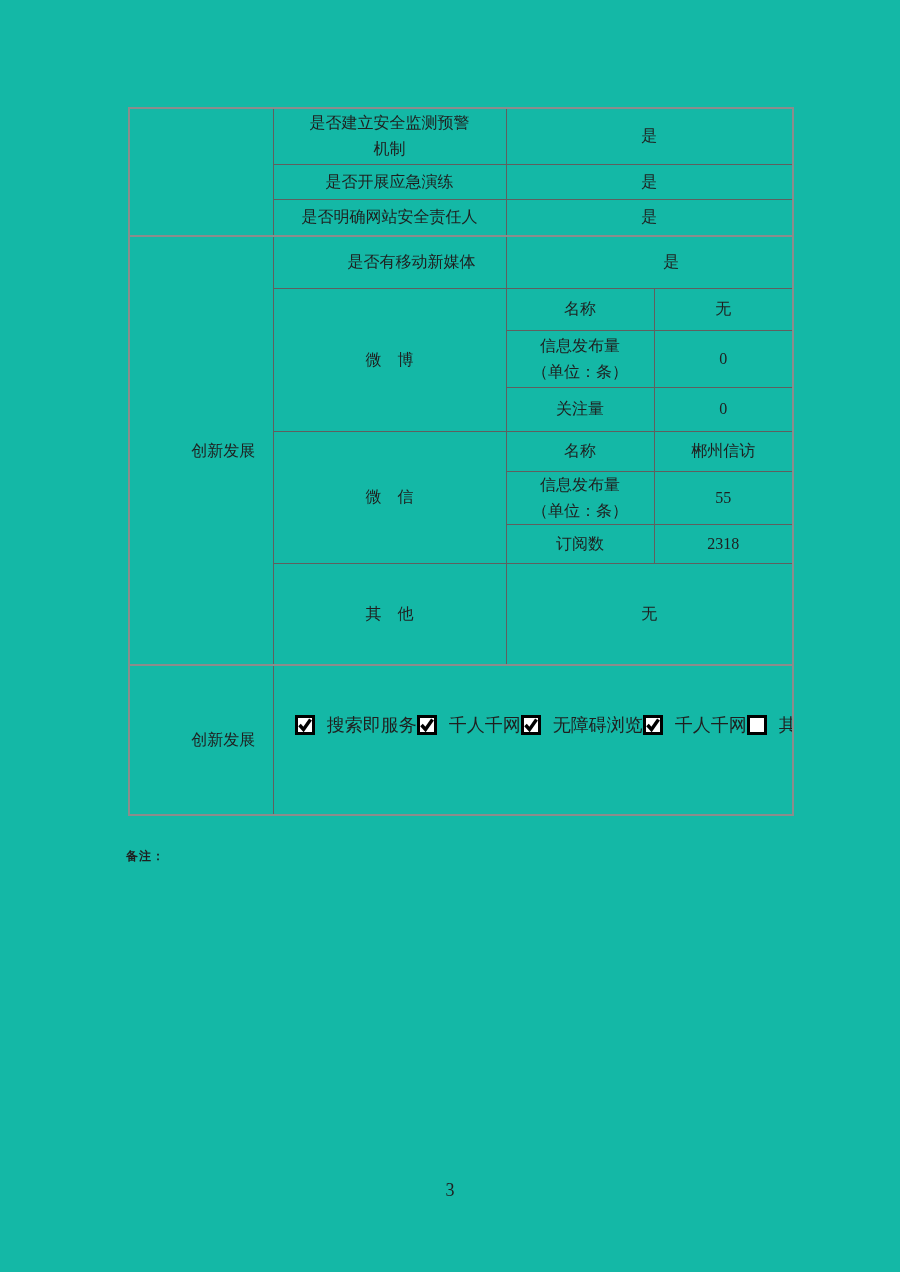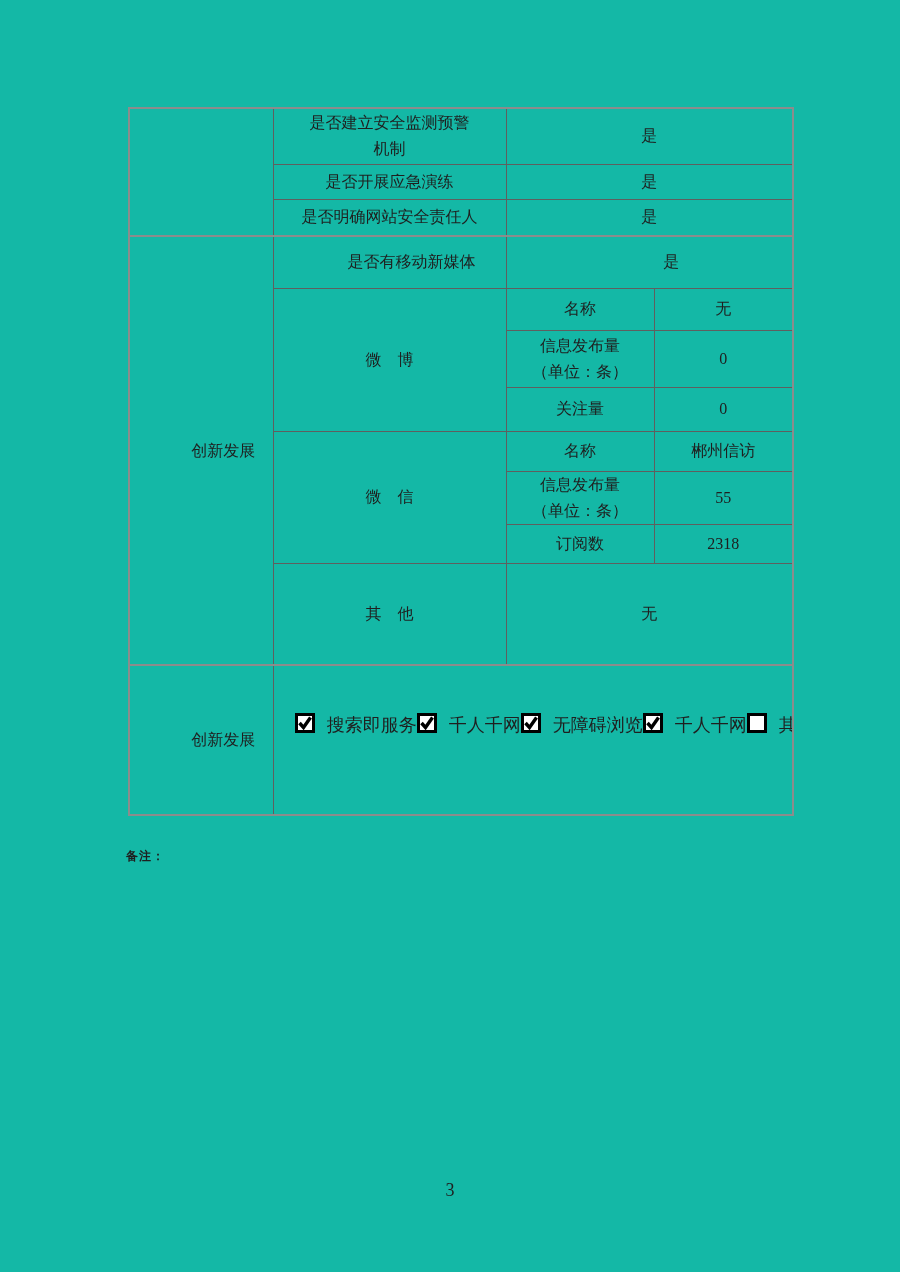--- a/index.html
+++ b/index.html
@@ -34,21 +34,21 @@
   .innovation-cell { vertical-align:middle; }
   .opt-line {
     display:flex;
     justify-content:center;
     align-items:center;
     transform:translateY(-15px);
     font-size:18px;
     line-height:24px;
     white-space:nowrap;
   }
-  .opt { display:inline-flex; align-items:flex-start;gap:11px; }
+  .opt { display:inline-flex; align-items:center;gap:11px; }
   .cb {
     width:14px; height:14px;
     border:3px solid #000;
     display:inline-block;
     position:relative;
     margin-right:1px;
     background:#fff;
     flex:0 0 auto;
   }
   .cb svg { position:absolute; left:-1px; top:-1px; }

